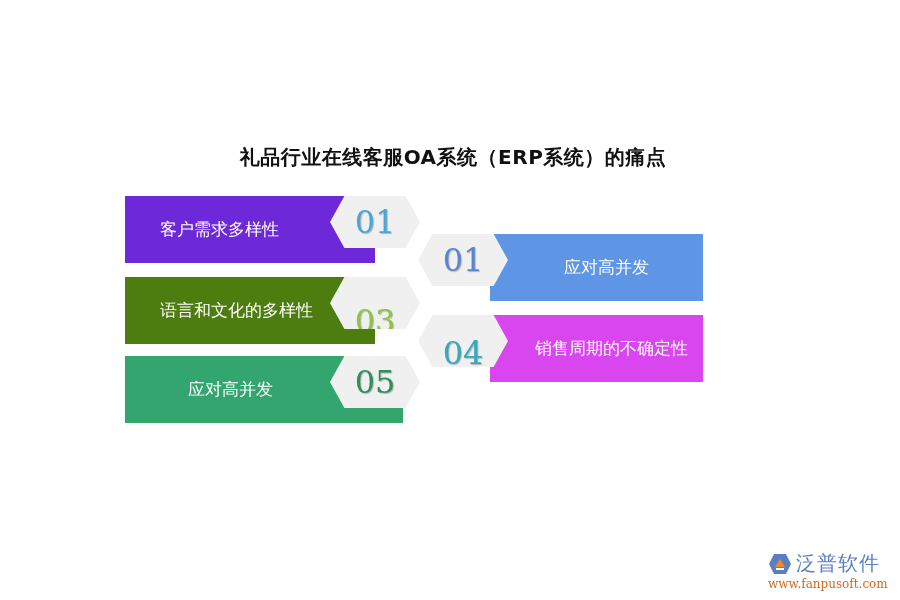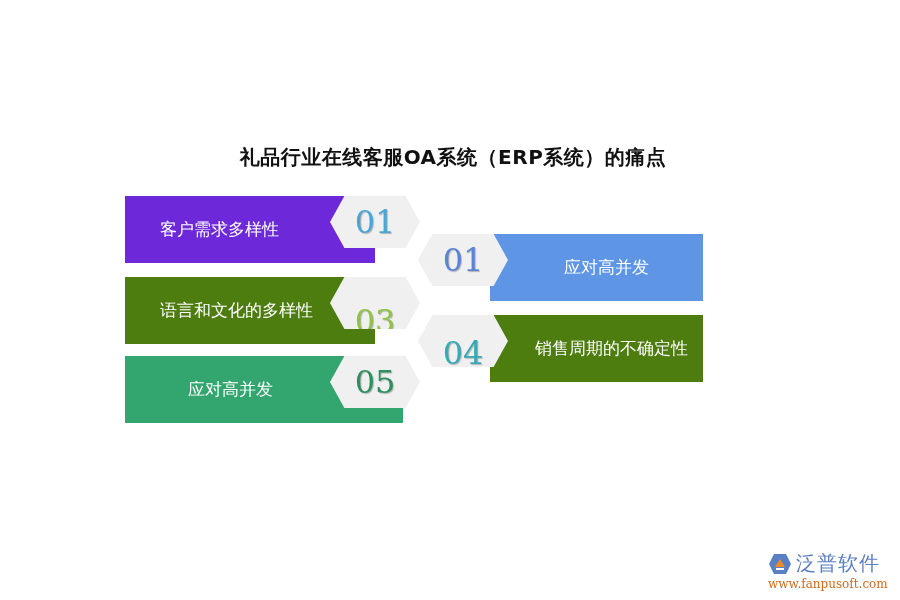--- a/index.html
+++ b/index.html
@@ -36,21 +36,21 @@
   <span style="color:#5a84d4;">01</span>
 </div>
 
 <div class="bar" style="left:125px; top:277px; width:250px; background:#4d7c0f;">
   <span style="margin-left:35px;">语言和文化的多样性</span>
 </div>
 <div class="hex" style="left:330px; top:277px;">
   <span style="color:#8cc443;margin-top:35px;">03</span>
 </div>
 
-<div class="bar" style="left:490px; top:315px; width:213px; background:#4d7c0f; justify-content:center;">
+<div class="bar" style="left:490px; top:315px; width:213px; background:#d946ef; justify-content:center;">
   <span style="margin-left:30px;">销售周期的不确定性</span>
 </div>
 <div class="hex" style="left:418px; top:315px;">
   <span style="color:#38a9b9;margin-top:24px;">04</span>
 </div>
 
 <div class="bar" style="left:125px; top:356px; width:250px; background:#33a56e;padding-left:28px;">
   <span style="margin-left:35px;">应对高并发</span>
 </div>
 <div class="hex" style="left:330px; top:356px;justify-content:center;">

